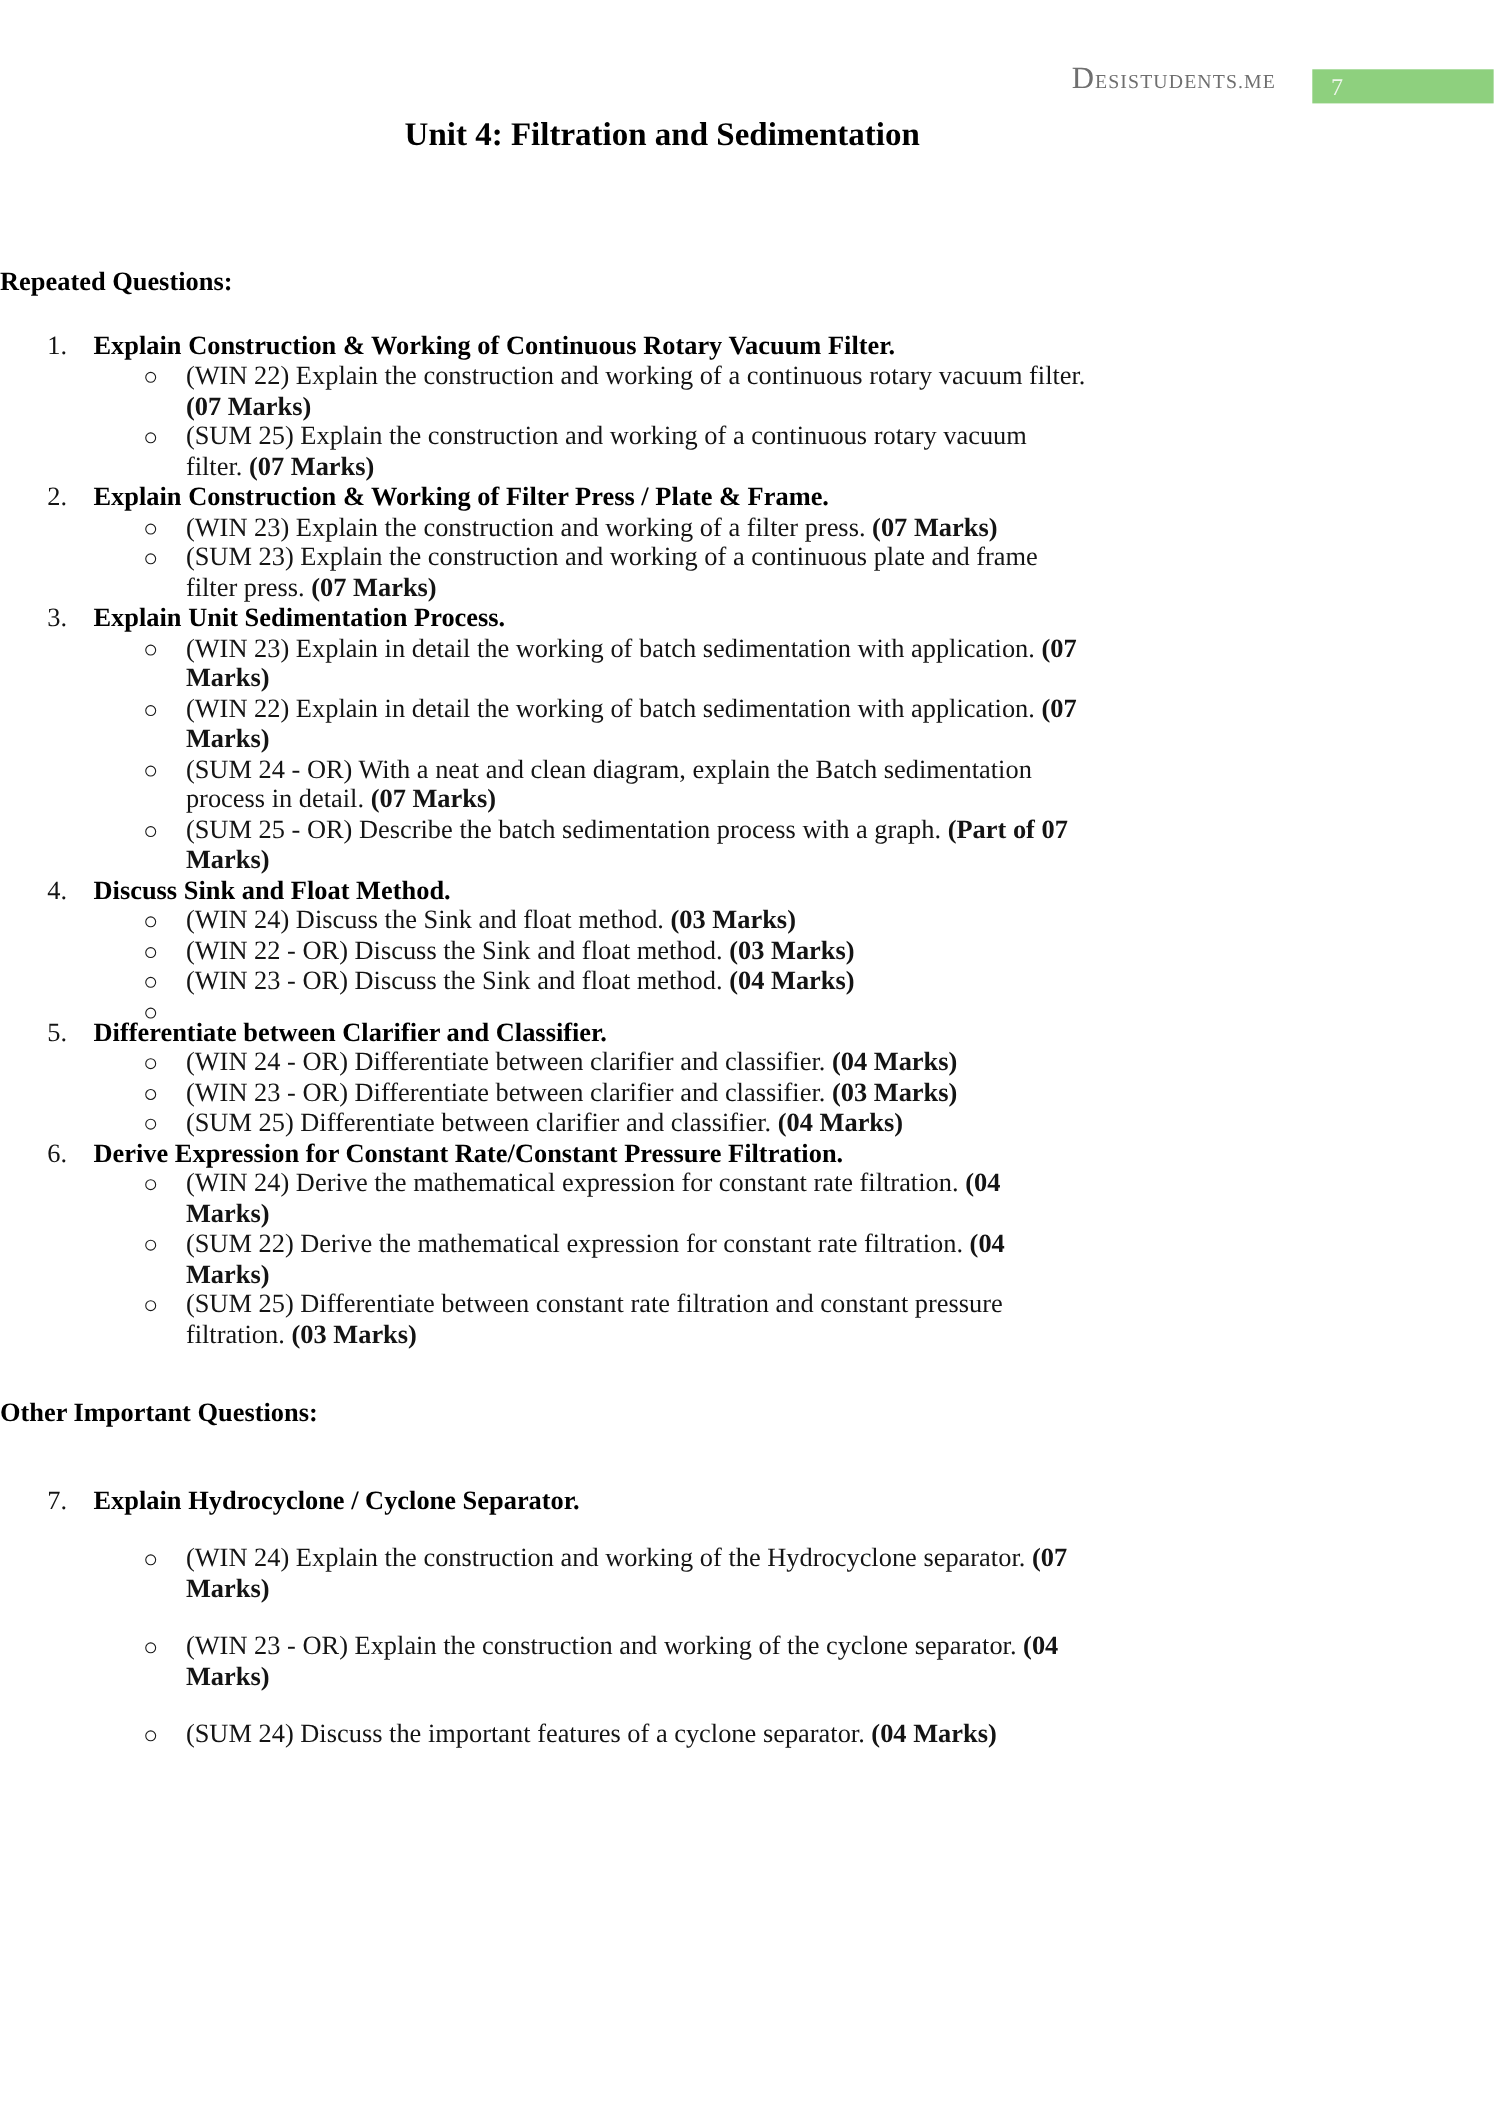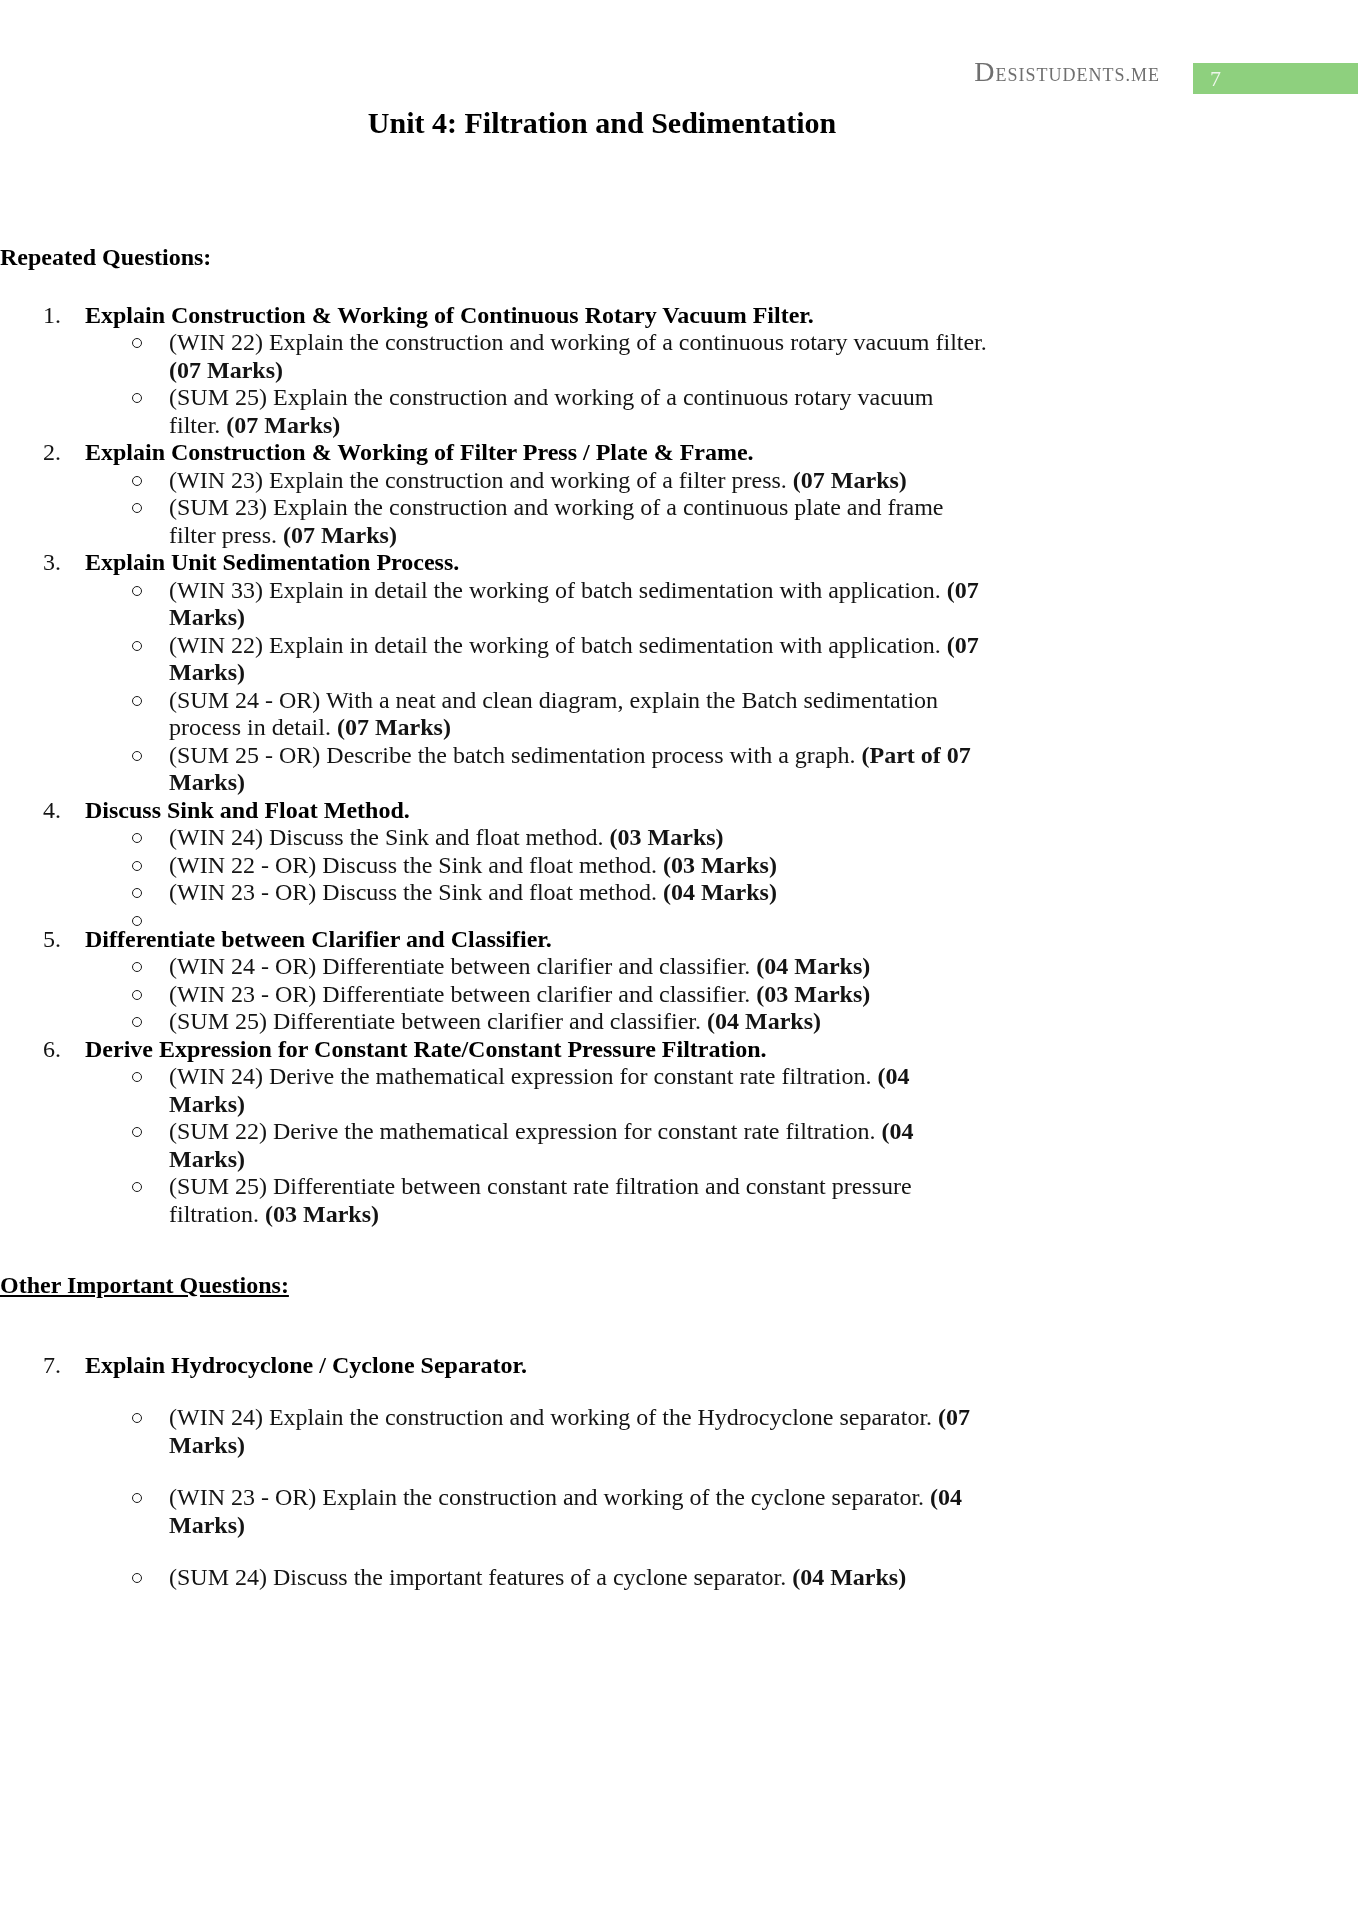--- a/index.html
+++ b/index.html
@@ -29,21 +29,21 @@
   
   .page-title {
     margin:0; padding-top:106px;
     width:1204px; text-align:center;
     font-size:30px; font-weight:bold; color:#000;
   }
   
   .content { width:1040px; font-size:24px; line-height:27.5px; }
   .section-heading { margin:0; font-size:24px; font-weight:bold; color:#000; }
   section.first .section-heading  { margin-top:104px; }
-  section.spaced .section-heading { margin-top:44px;text-decoration:underline; }
+  section.spaced .section-heading { margin-top:44px; }
   .qlist { margin-top:30px; }
   section.spaced .qlist { margin-top:52px; }
   .q { display:flex; align-items:flex-start; }
   .qnum { flex:0 0 auto; width:42px; padding-left:43px; }
   .qbody { flex:1 1 auto; min-width:0; }
   .qtitle { font-weight:bold; color:#000; }
   .item { display:flex; align-items:flex-start; }
   section.spaced .item { margin-top:25px; }
   .bullet {
     flex:0 0 auto; width:8px; height:8px;
@@ -97,21 +97,21 @@
               <div class="itext"><span>(SUM 23) Explain the construction and working of a continuous plate and frame filter press.</span> <b class="marks">(07 Marks)</b></div>
             </div>
           </div>
         </div>
         <div class="q">
           <span class="qnum">3.</span>
           <div class="qbody">
             <div class="qtitle">Explain Unit Sedimentation Process.</div>
             <div class="item">
               <span class="bullet"></span>
-              <div class="itext"><span>(WIN 33) Explain in detail the working of batch sedimentation with application.</span> <b class="marks">(07 Marks)</b></div>
+              <div class="itext"><span>(WIN 23) Explain in detail the working of batch sedimentation with application.</span> <b class="marks">(07 Marks)</b></div>
             </div>
             <div class="item">
               <span class="bullet"></span>
               <div class="itext"><span>(WIN 22) Explain in detail the working of batch sedimentation with application.</span> <b class="marks">(07 Marks)</b></div>
             </div>
             <div class="item">
               <span class="bullet"></span>
               <div class="itext"><span>(SUM 24 - OR) With a neat and clean diagram, explain the Batch sedimentation process in detail.</span> <b class="marks">(07 Marks)</b></div>
             </div>
             <div class="item">

